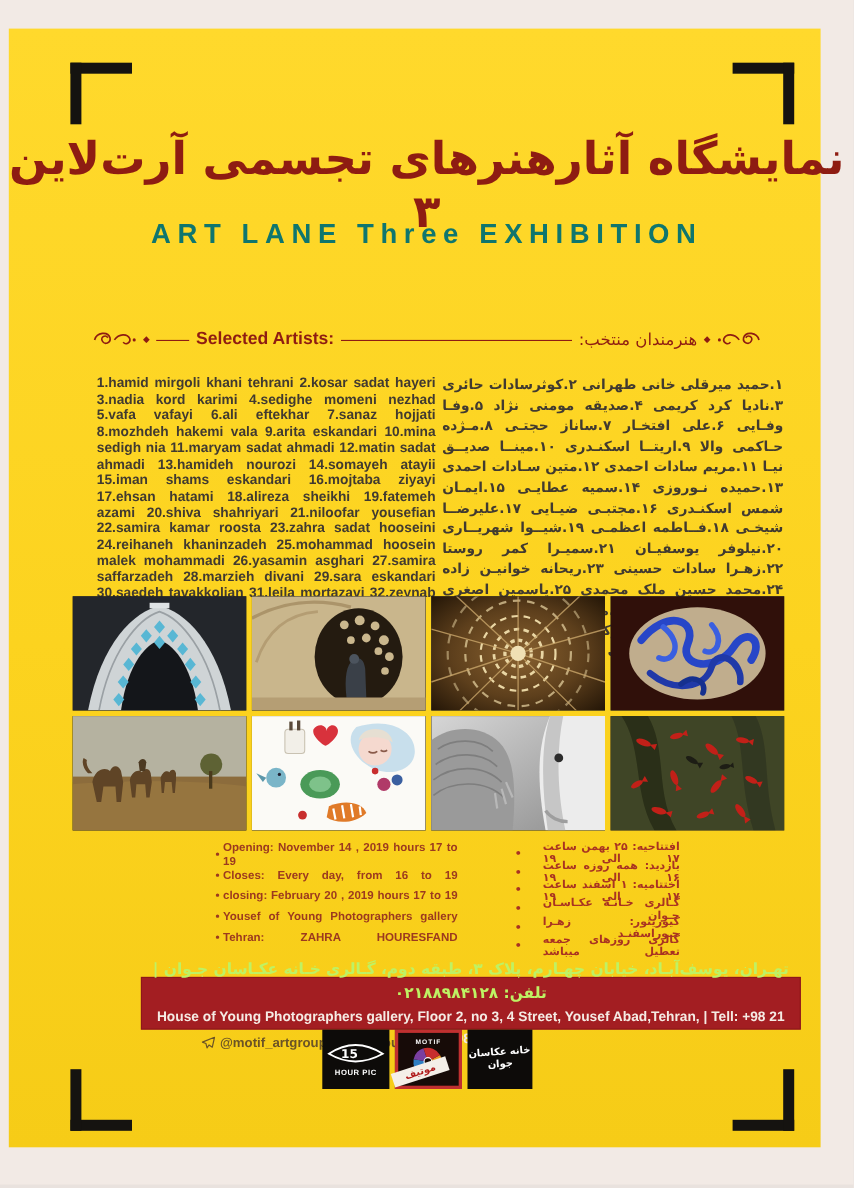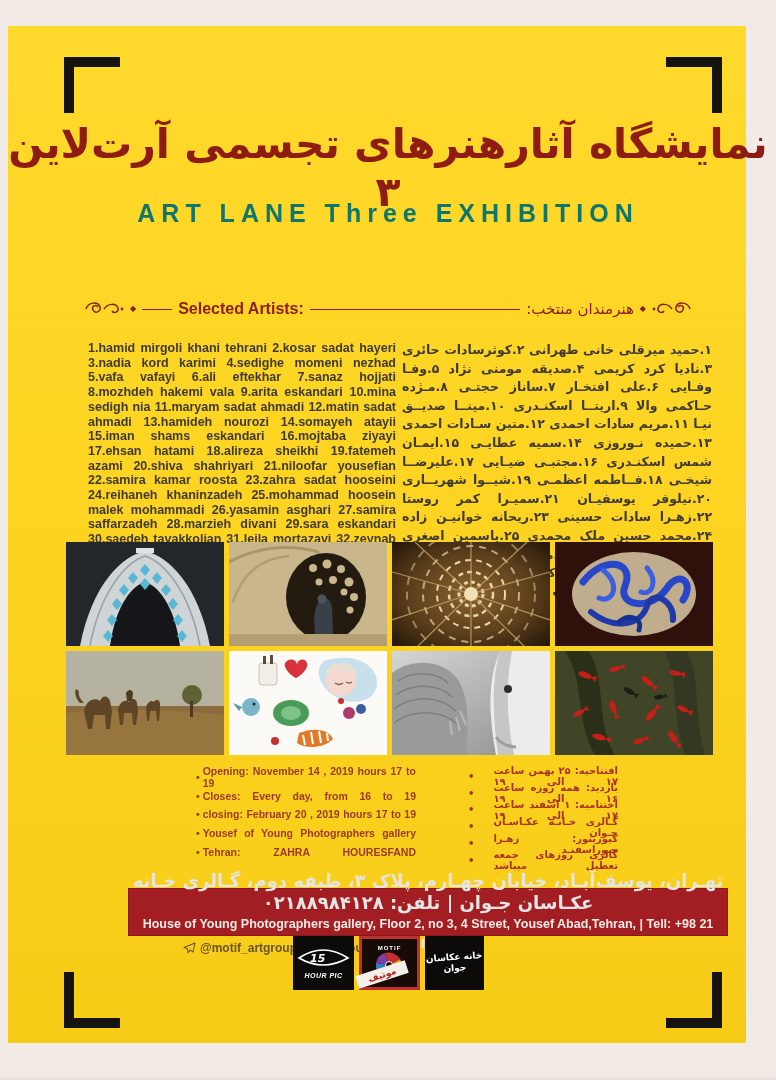--- a/index.html
+++ b/index.html
@@ -46,21 +46,21 @@
   .ev-en .txt{flex:1;text-align:justify;text-align-last:justify;}
   .ev-fa{position:absolute;left:468px;top:768px;width:150px;color:#a93322;font-weight:bold;font-size:10px;
          font-family:"DejaVu Sans",sans-serif;}
   .ev-fa .line{display:flex;gap:3px;height:16.8px;align-items:center;}
   .ev-fa .txt{flex:1;direction:rtl;text-align:justify;text-align-last:justify;margin-left:16px;}
   .bullet{color:inherit;}
   
   .addr{position:absolute;left:128px;top:888px;width:600px;height:48px;background:#a31e22;
         box-shadow:inset 0 0 0 1px #8c171a;display:flex;flex-direction:column;justify-content:center;}
   .addr-fa{direction:rtl;text-align:center;font-family:"DejaVu Sans",sans-serif;font-weight:bold;
-           font-size:18px;color:#e5e5e5;line-height:22px;}
+           font-size:14px;color:#bef264;line-height:22px;}
   .addr-en{text-align:center;font-size:12.5px;color:#f5ebe4;font-weight:bold;line-height:20px;}
   
   .social{position:absolute;left:183px;top:941px;display:flex;gap:16px;align-items:center;
           font-weight:bold;font-size:12px;color:#6b5326;}
   .social .item{display:flex;gap:4px;align-items:center;}
   .logo{position:absolute;top:936px;height:54px;}
   .logo-hourpic{left:293px;width:61px;background:#0d0b09;}
   .logo-motif{left:359px;width:61px;background:#170b08;border:3px solid #c03030;box-sizing:border-box;position:absolute;}
   .logo-house{left:425px;width:59px;background:#0d0b09;display:flex;align-items:center;justify-content:center;}
   .logo-house .cal{color:#fff;font-family:"DejaVu Sans",sans-serif;font-size:9px;font-weight:bold;
@@ -401,21 +401,21 @@
     <span class="item">
       <svg width="12" height="12" viewBox="0 0 12 12">
         <rect x="1" y="1" width="10" height="10" rx="3" fill="none" stroke="#6b5326" stroke-width="1.2"></rect>
         <circle cx="6" cy="6" r="2.3" fill="none" stroke="#6b5326" stroke-width="1.2"></circle>
         <circle cx="9.1" cy="2.9" r=".8" fill="#6b5326"></circle>
       </svg>
       <span>@hour_pic</span>
     </span>
   </div>
 
-  <div class="logo logo-hourpic" style="position:absolute;font-style:italic;">
+  <div class="logo logo-hourpic" style="position:absolute;">
     <svg width="61" height="54" viewBox="0 0 61 54">
       <path d="M6,22 Q30,6 55,22 Q30,36 6,22 Z" fill="none" stroke="#ffffff" stroke-width="1.6"></path>
       <text x="17" y="26" fill="#ffffff" font-size="11" font-weight="bold" font-family="DejaVu Sans">15</text>
     </svg>
     <div class="hour-txt" style="top:36px;">HOUR PIC</div>
   </div>
 
   <div class="logo-motif" style="height:54px;top:936px;">
     <div class="motif-word">MOTIF</div>
     <svg width="55" height="30" viewBox="0 0 55 30" style="position:absolute;left:0;top:11px;">

